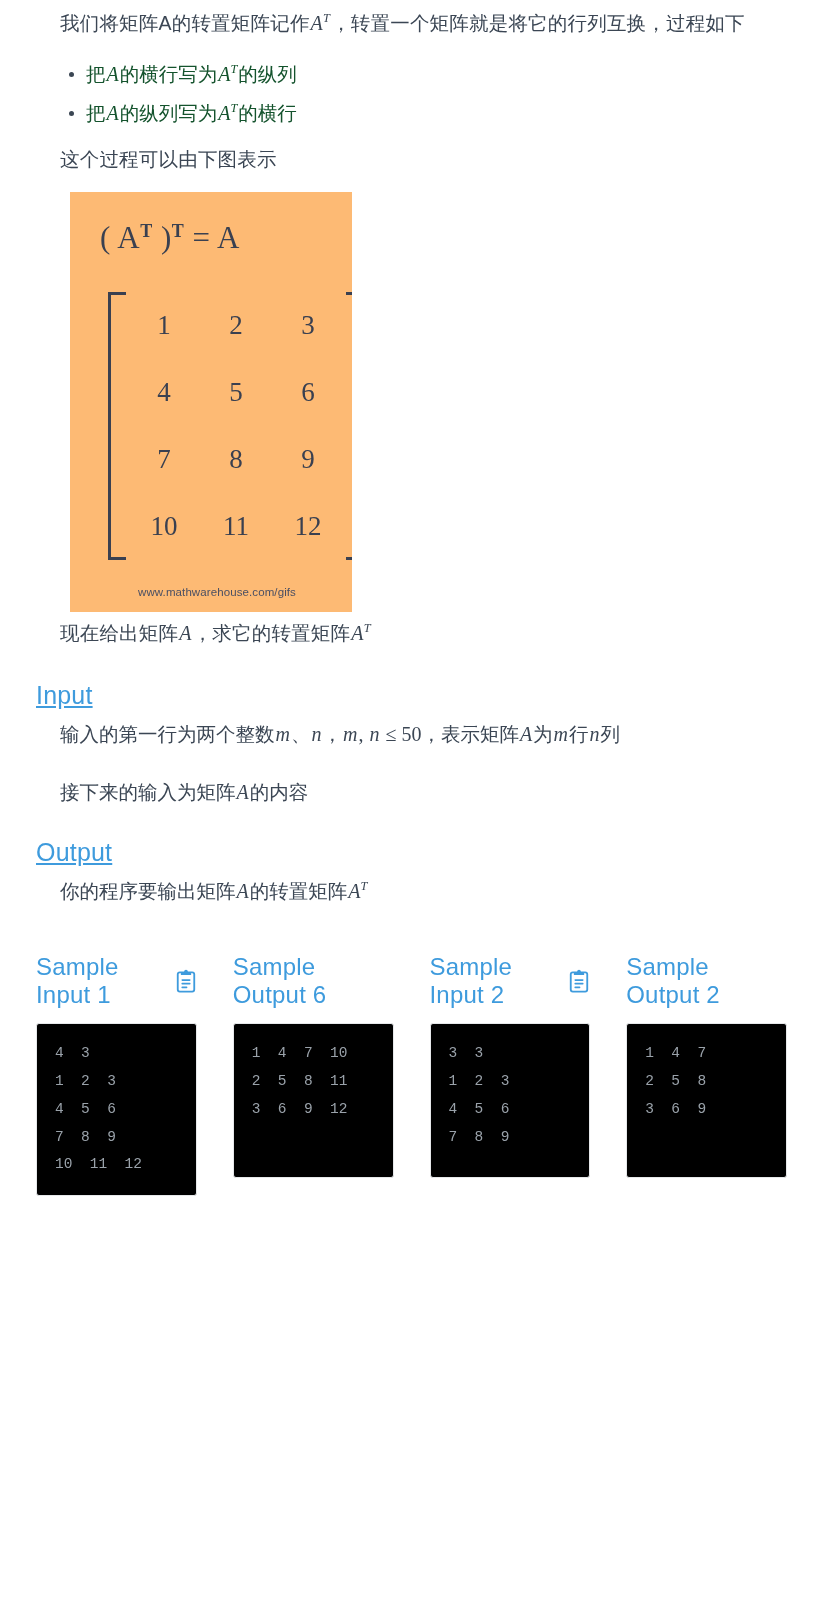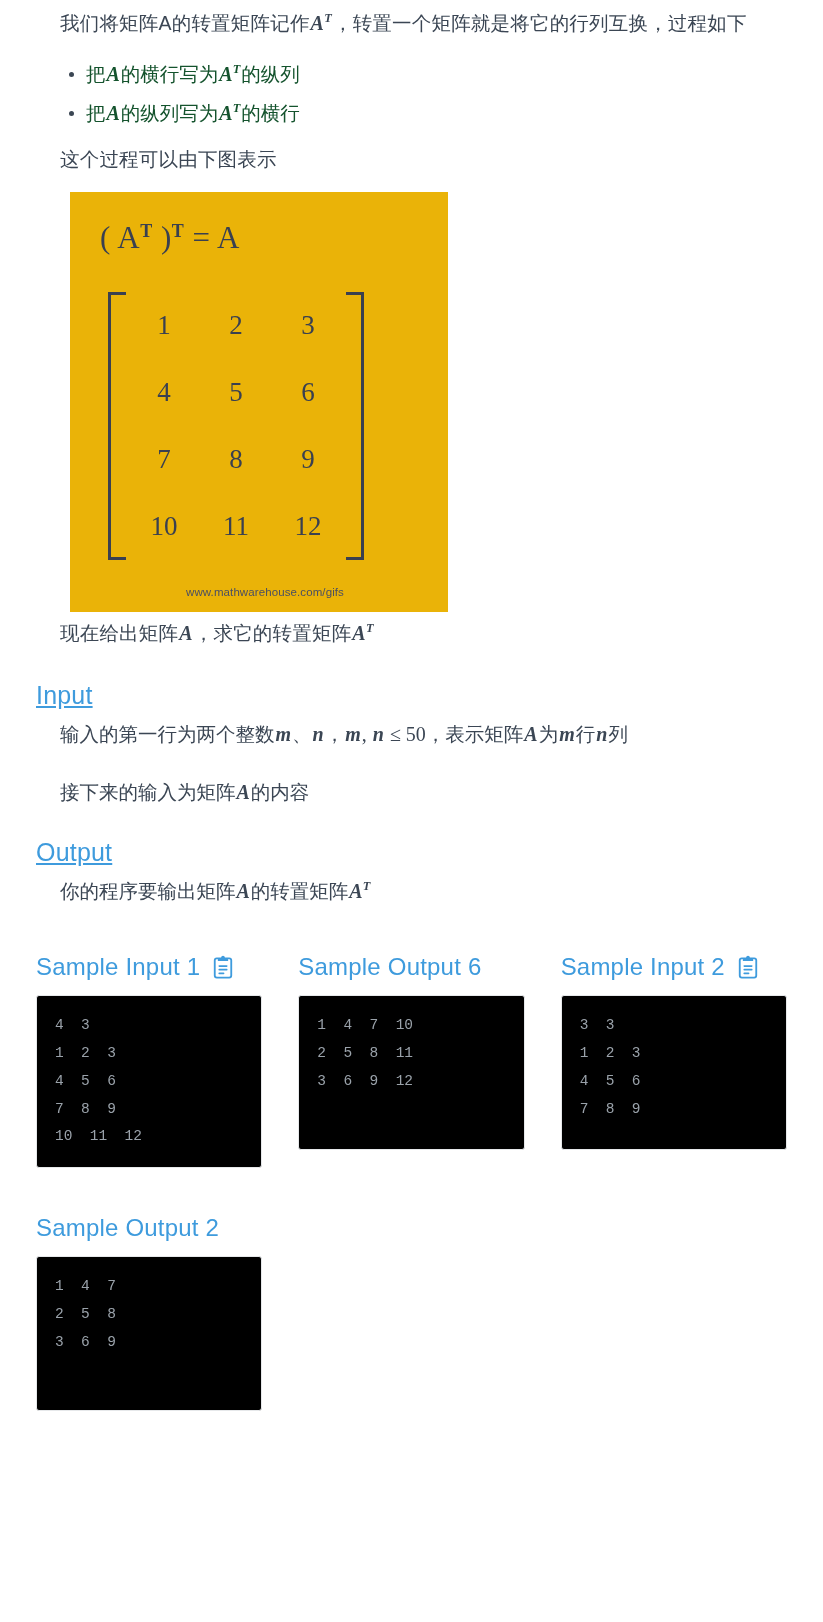--- a/index.html
+++ b/index.html
@@ -30,21 +30,20 @@
     color: #3b4654;
     letter-spacing: 0.2px;
   }
   .prose-p.first { padding-top: 6px; }
 
   .mathvar {
     font-family: "Liberation Serif", "DejaVu Serif", serif;
     font-style: italic;
     font-size: 20px;
     padding: 0 1px;
-    font-weight: bold;
   }
   .mathvar sup {
     font-size: 0.62em;
     font-style: italic;
     vertical-align: super;
     line-height: 0;
   }
   .mathup {
     font-family: "Liberation Serif", "DejaVu Serif", serif;
     font-style: normal;
@@ -80,23 +79,23 @@
     color: #8a94a0;
     font-size: 19px;
     line-height: 1.7;
   }
 
   
   .figure-wrap {
     padding: 14px 0 4px 34px;
   }
   .matrix-fig {
-    width: 378px;
+    width: 282px;
     height: 420px;
-    background: #eab308;
+    background: #fdba74;
     position: relative;
     font-family: "Liberation Serif", "DejaVu Serif", serif;
     color: #3a4050;
     overflow: hidden;
   }
   .fig-title {
     position: absolute;
     left: 30px;
     top: 28px;
     font-size: 31px;
@@ -194,21 +193,21 @@
     font-size: 19.5px;
     line-height: 1.6;
     color: #3b4654;
   }
   .section-body p:last-child { margin-bottom: 0; }
 
   
   .samples {
     margin-top: 46px;
     display: grid;
-    grid-template-columns: 1fr 1fr 1fr;
+    grid-template-columns: 1fr 1fr 1fr 1fr;
     column-gap: 36px;
     row-gap: 46px;
   }
   .sample-col { min-width: 0; }
   pre.code-box {
     margin: 0;
     background: #000000;
     border: 1px solid #e6e8ea;
     border-radius: 3px;
     padding: 16px 18px;

